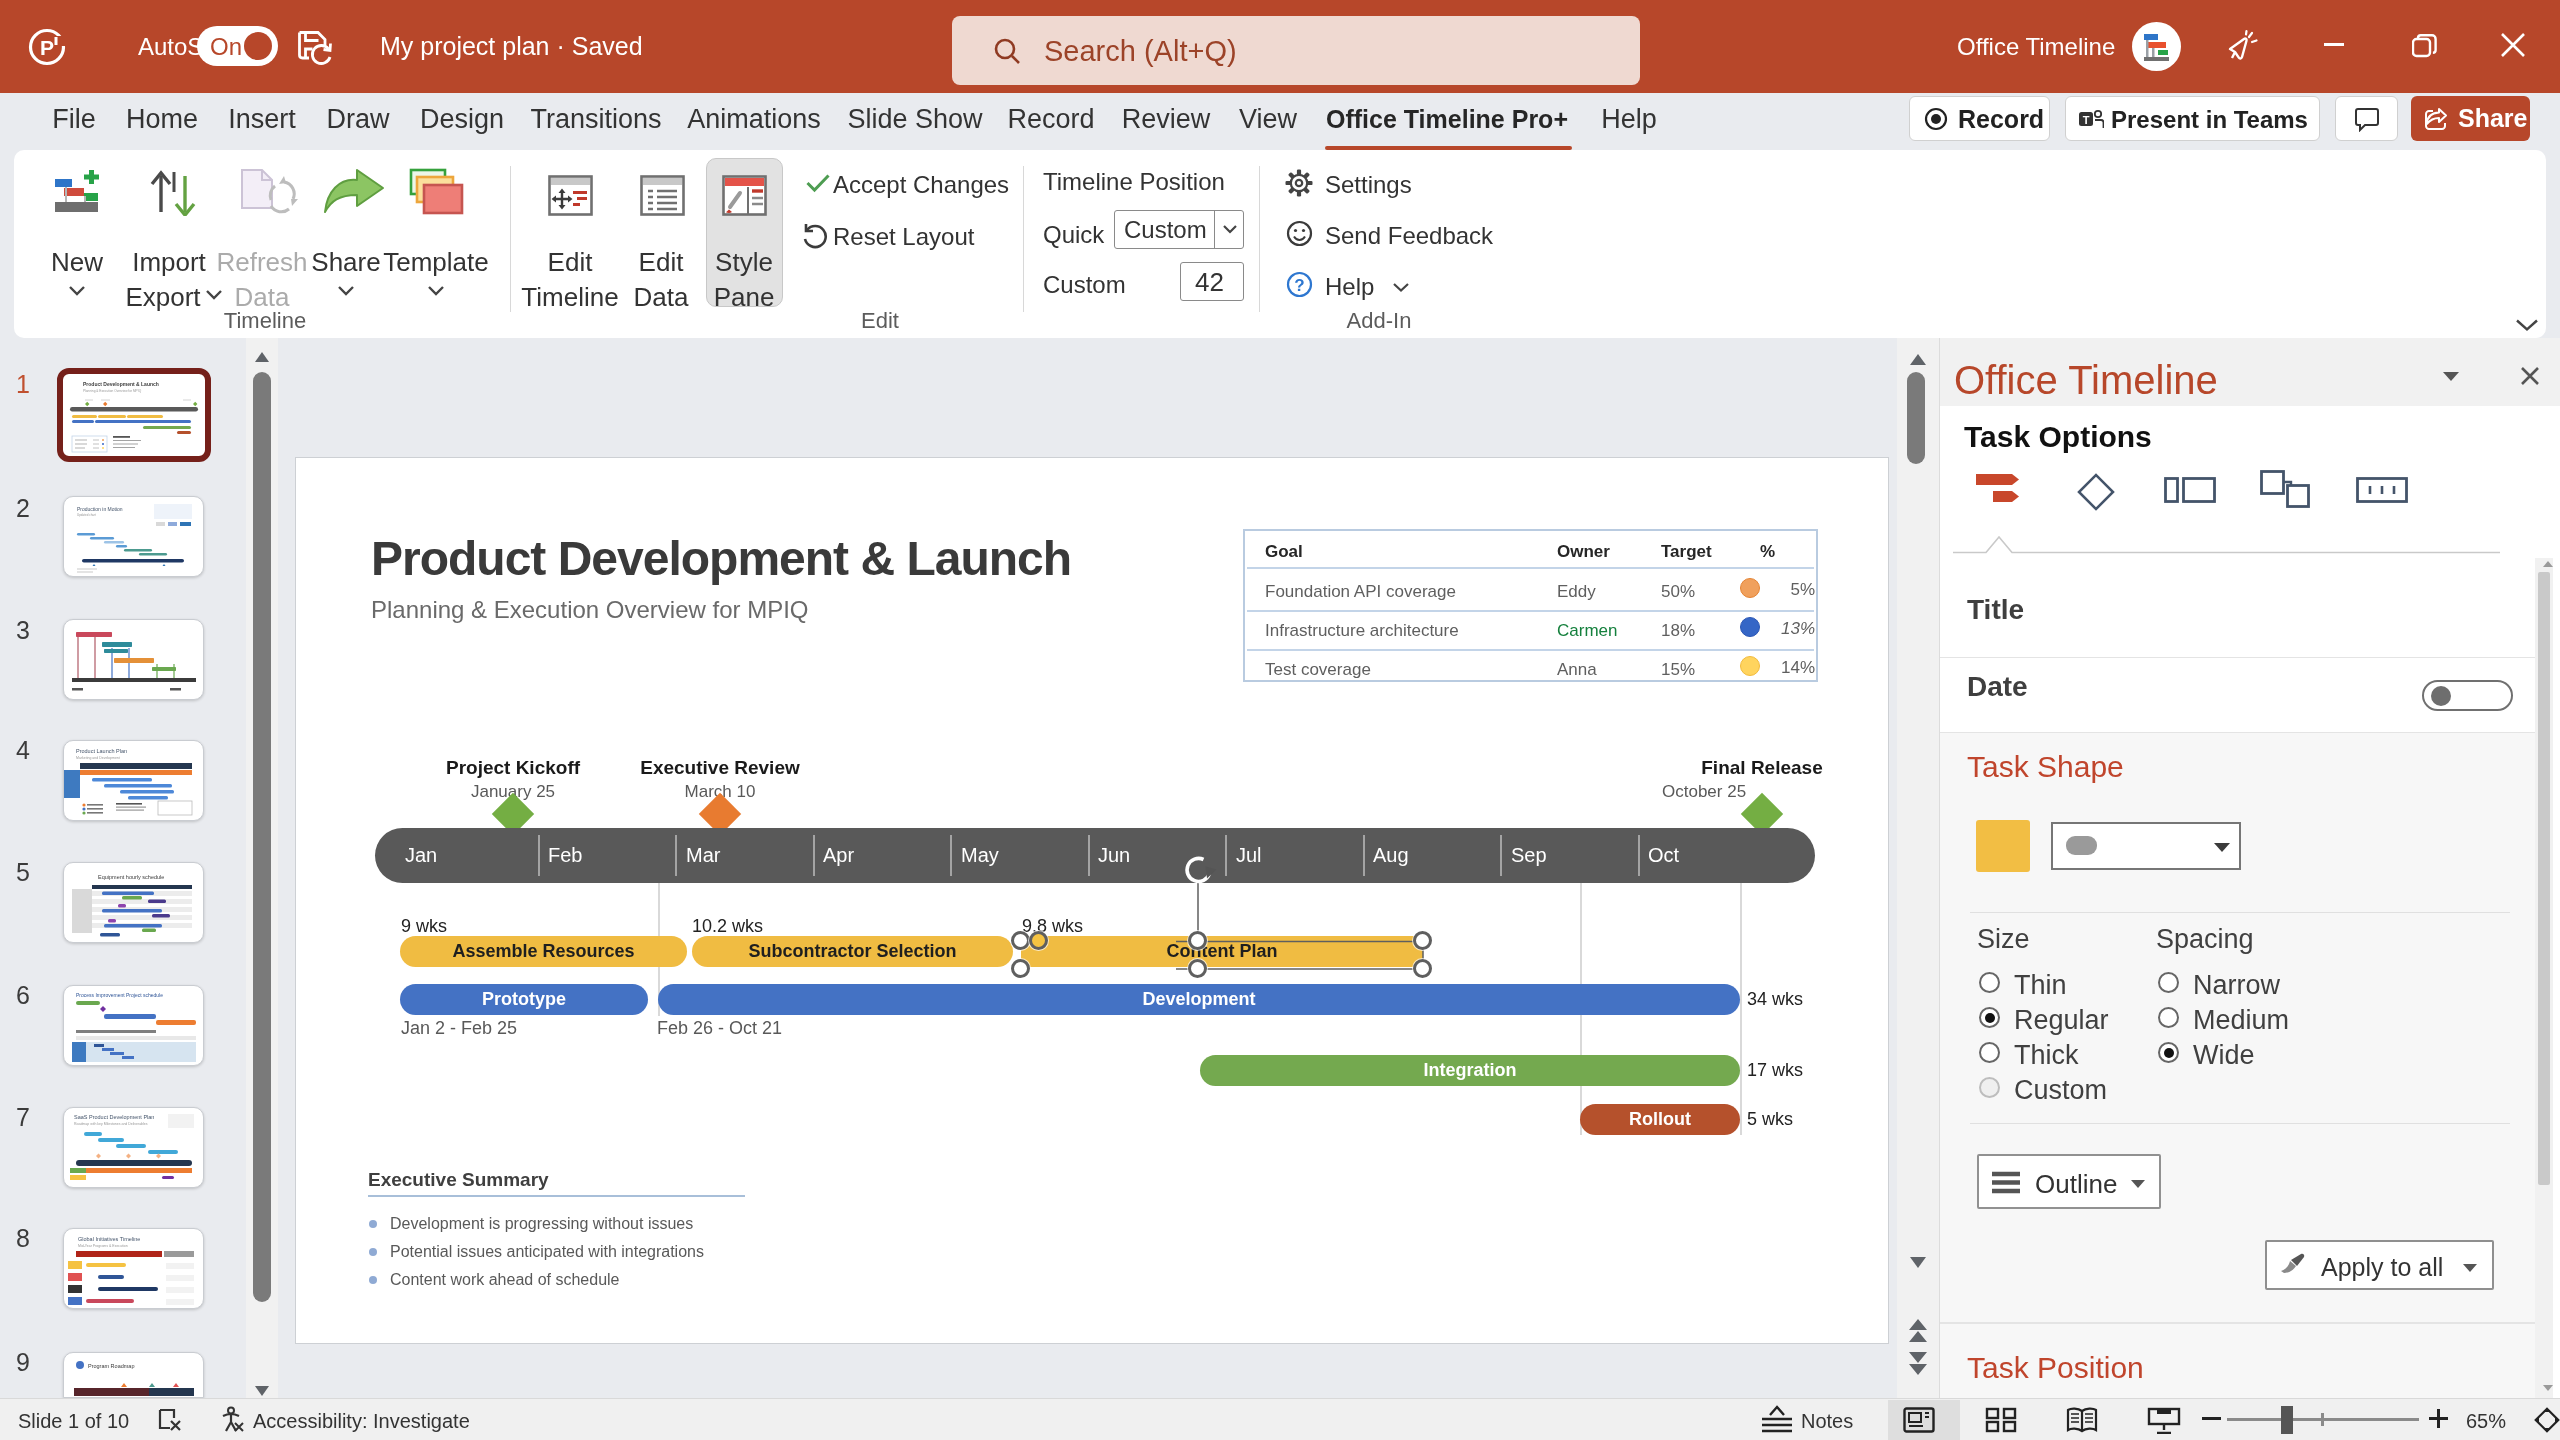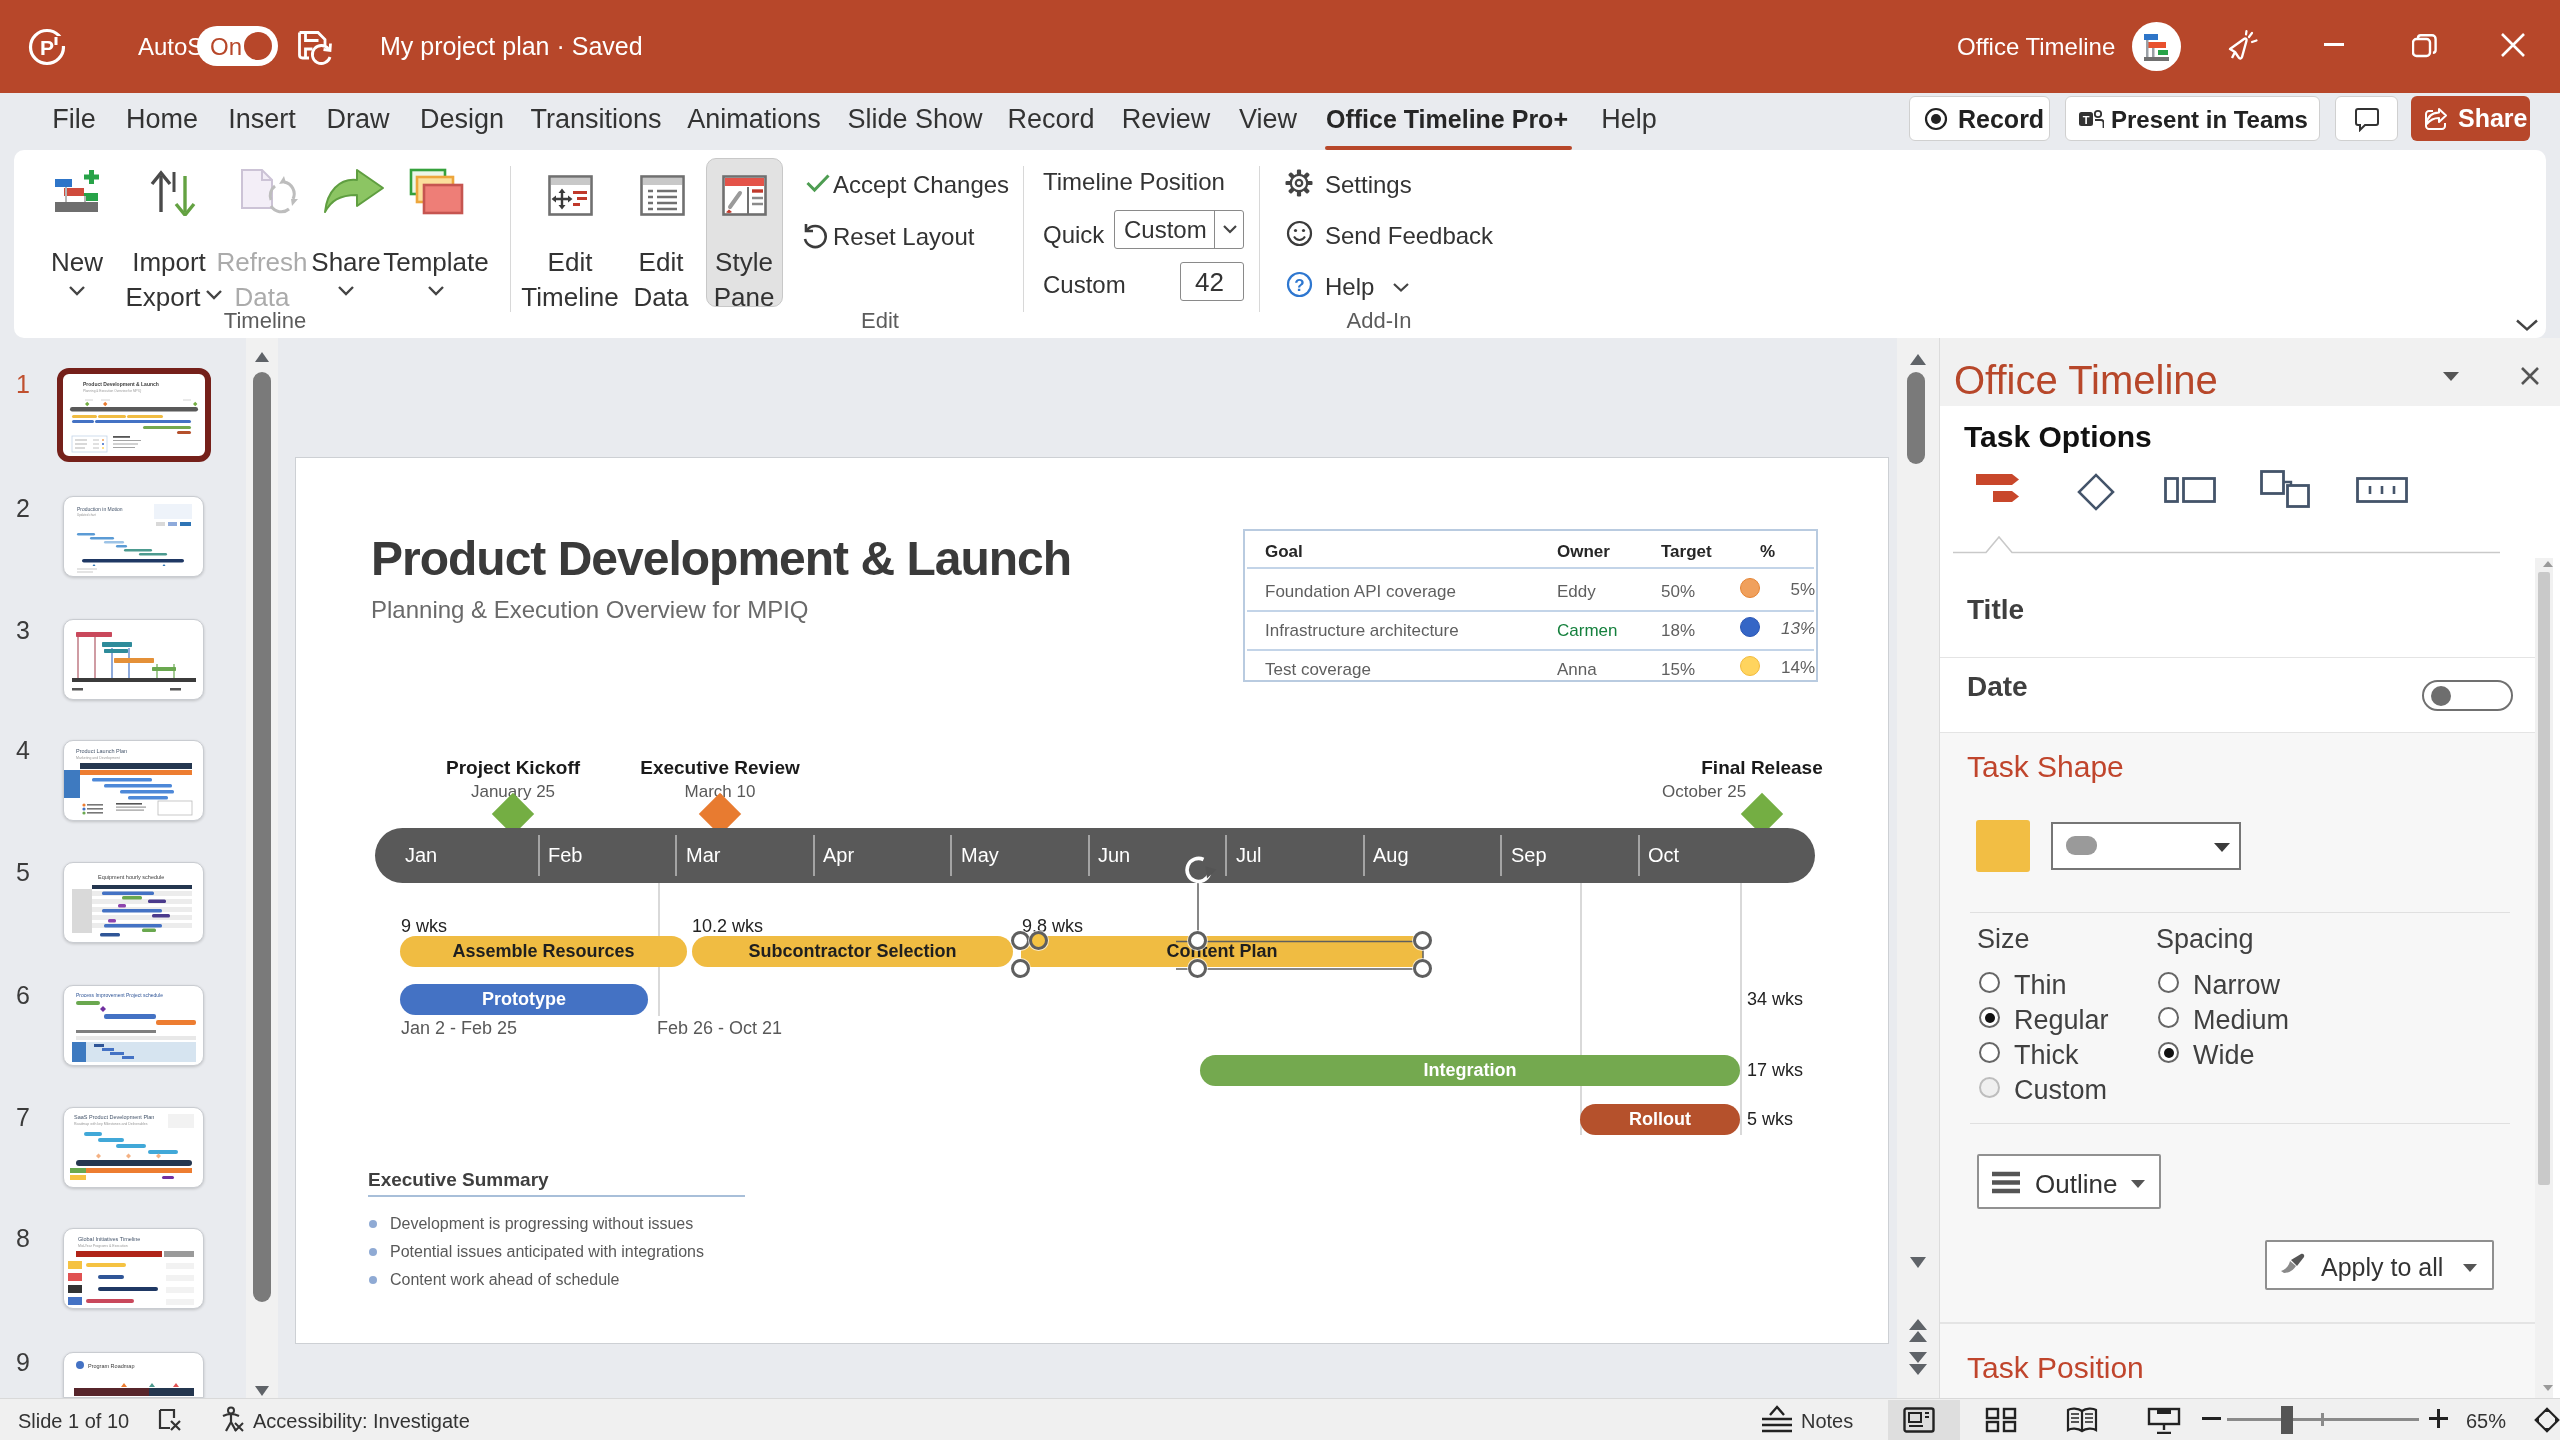--- a/index.html
+++ b/index.html
@@ -78,20 +78,27 @@
     <svg class="abs" style="left:297px;top:30px" width="36" height="36" viewBox="0 0 36 36">
       <path d="M2.5 2.5 H21 L28 9.5 V15" fill="none" stroke="#fff" stroke-width="2.8"></path>
       <path d="M2.5 2.5 V25 c0 1.8 1.2 3 3 3 H12" fill="none" stroke="#fff" stroke-width="2.8"></path>
       <path d="M8.5 3 v7.5 h13" fill="none" stroke="#fff" stroke-width="2.8"></path>
       <path d="M8.5 28 v-9 h7" fill="none" stroke="#fff" stroke-width="2.8"></path>
       <path d="M31.5 19 a9 9 0 1 0 1.5 8" fill="none" stroke="#fff" stroke-width="2.8"></path>
       <path d="M33.5 13.5 l-.5 7 -6.5 -1" fill="none" stroke="#fff" stroke-width="2.8"></path>
     </svg>
     <div class="abs wtext" style="left:380px;top:32px;font-size:25px;">My project plan · Saved</div>
 
+    <div class="abs" style="left:952px;top:16px;width:688px;height:69px;background:#EFD9D1;border-radius:8px;">
+      <svg class="abs" style="left:40px;top:20px" width="30" height="30" viewBox="0 0 30 30">
+        <circle cx="13" cy="13" r="9" fill="none" stroke="#8F3A22" stroke-width="2.6"></circle>
+        <line x1="20" y1="20" x2="27" y2="27" stroke="#8F3A22" stroke-width="2.6"></line>
+      </svg>
+      <div class="abs" style="left:92px;top:19px;font-size:29px;color:#9C4328;">Search (Alt+Q)</div>
+    </div>
     <div class="abs wtext" style="left:1957px;top:33px;font-size:24px;">Office Timeline</div>
 
     <svg class="abs" style="left:2132px;top:22px" width="49" height="49" viewBox="0 0 49 49">
       <circle cx="24.5" cy="24.5" r="24.5" fill="#fff"></circle>
       <rect x="12" y="12" width="14" height="6" fill="#2E75C8"></rect>
       <rect x="16" y="20" width="18" height="6" fill="#E8502E"></rect>
       <rect x="26" y="28" width="10" height="5" fill="#27A348"></rect>
       <rect x="12" y="35" width="25" height="4" fill="#707070"></rect>
       <rect x="14" y="18" width="2.5" height="17" fill="#9aa0a6"></rect>
       <rect x="20" y="26" width="2.5" height="9" fill="#9aa0a6"></rect>
@@ -709,20 +716,21 @@
       <div class="mlab" style="left:1273px;">Oct</div>
     </div>
 
     <div class="abs" style="left:105px;top:458px;font-size:18px;color:#222;">9 wks</div>
     <div class="abs" style="left:396px;top:458px;font-size:18px;color:#222;">10.2 wks</div>
     <div class="abs" style="left:726px;top:458px;font-size:18px;color:#222;">9.8 wks</div>
     <div class="bar ybar" style="left:104px;top:478px;width:287px;">Assemble Resources</div>
     <div class="bar ybar" style="left:396px;top:478px;width:321px;">Subcontractor Selection</div>
     <div class="bar ybar" style="left:725px;top:478px;width:402px;border-radius:4px;">Content Plan</div>
     <div class="bar bbar" style="left:104px;top:526px;width:248px;">Prototype</div>
+    <div class="bar bbar" style="left:362px;top:526px;width:1082px;">Development</div>
     <div class="abs" style="left:105px;top:560px;font-size:18px;color:#595959;">Jan 2 - Feb 25</div>
     <div class="abs" style="left:361px;top:560px;font-size:18px;color:#595959;">Feb 26 - Oct 21</div>
     <div class="abs" style="left:1451px;top:531px;font-size:18px;color:#222;">34 wks</div>
     <div class="bar gbar" style="left:904px;top:597px;width:540px;">Integration</div>
     <div class="abs" style="left:1451px;top:602px;font-size:18px;color:#222;">17 wks</div>
     <div class="bar rbar" style="left:1284px;top:646px;width:160px;">Rollout</div>
     <div class="abs" style="left:1451px;top:651px;font-size:18px;color:#222;">5 wks</div>
 
     <svg class="abs" style="left:880px;top:395px" width="300" height="130" viewBox="0 0 300 130">
       <line x1="22" y1="28" x2="22" y2="90" stroke="#5f5f5f" stroke-width="1.5"></line>

